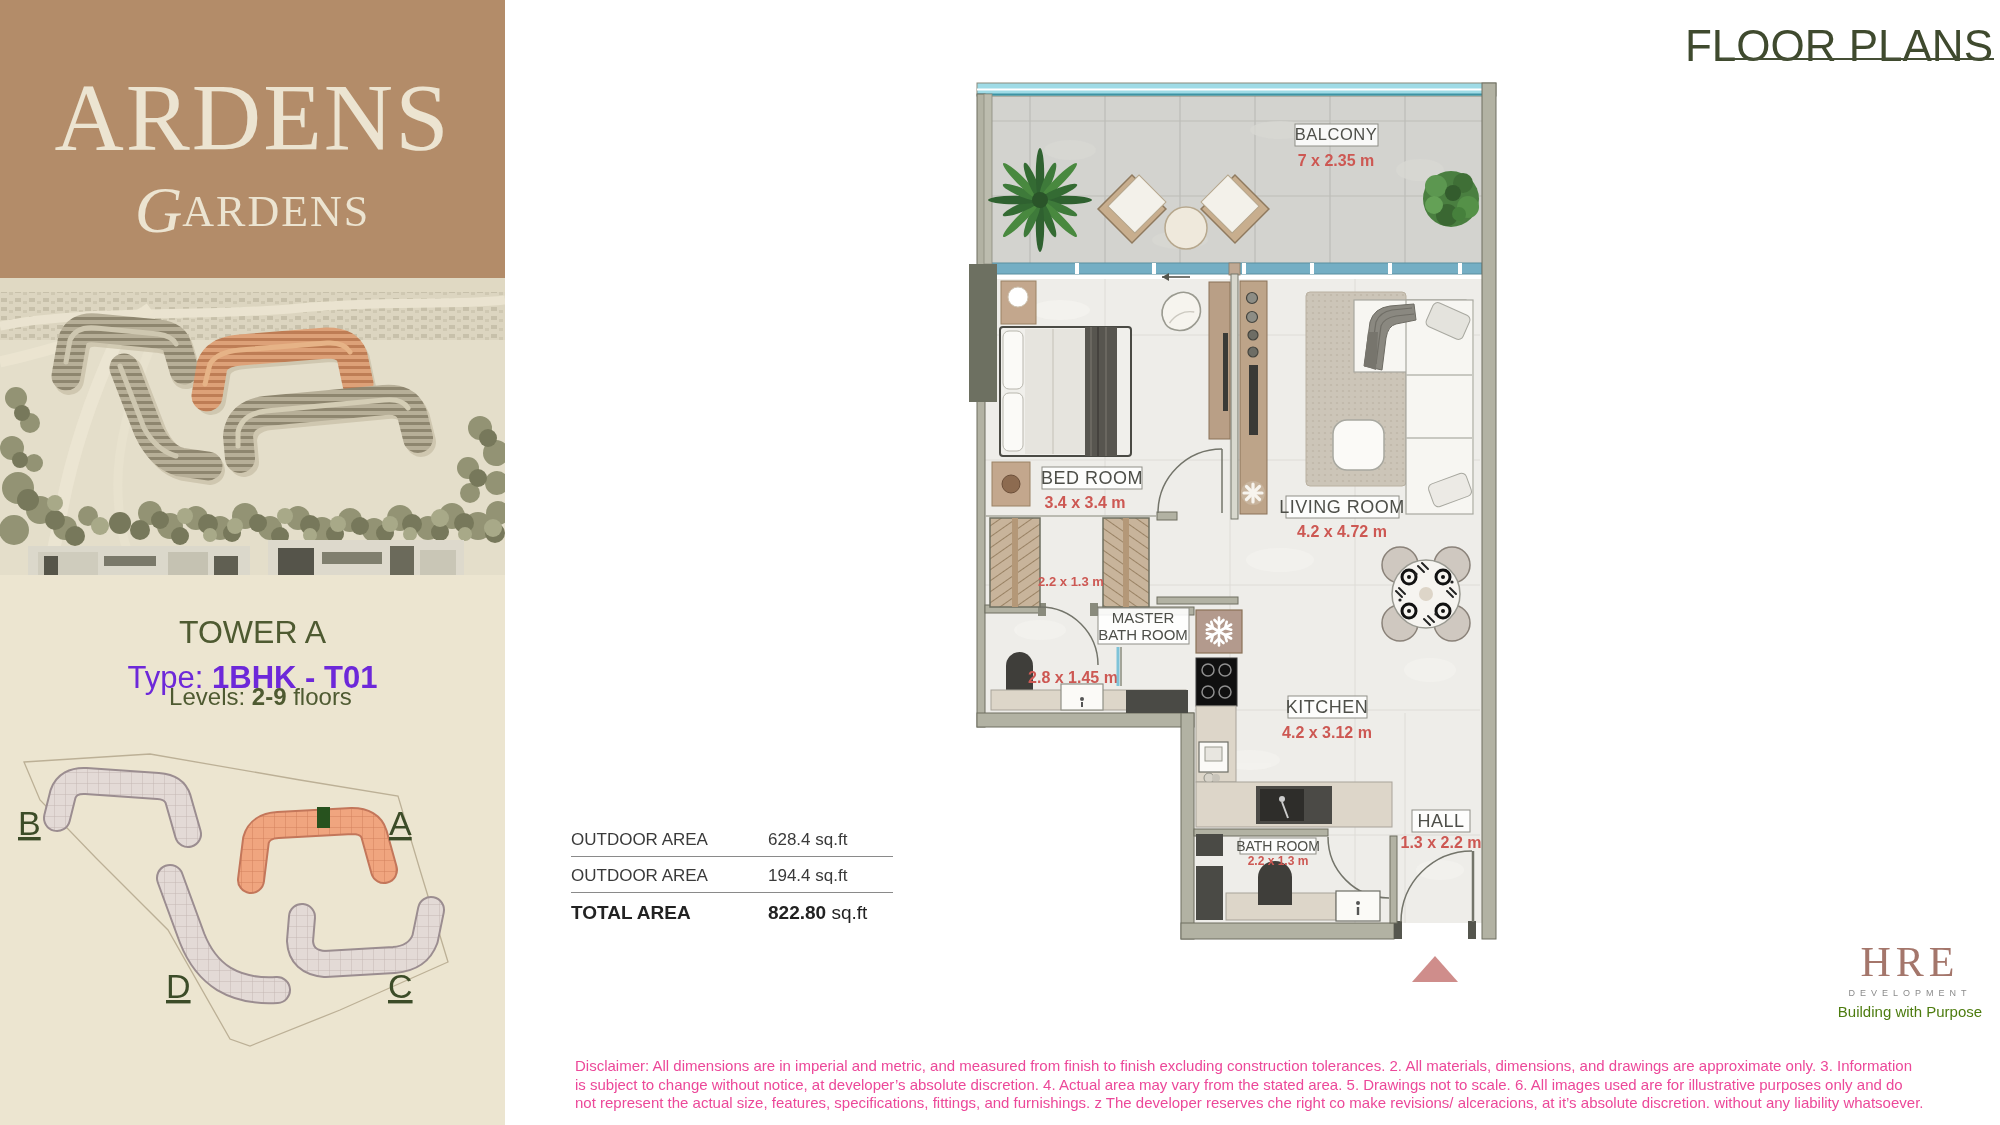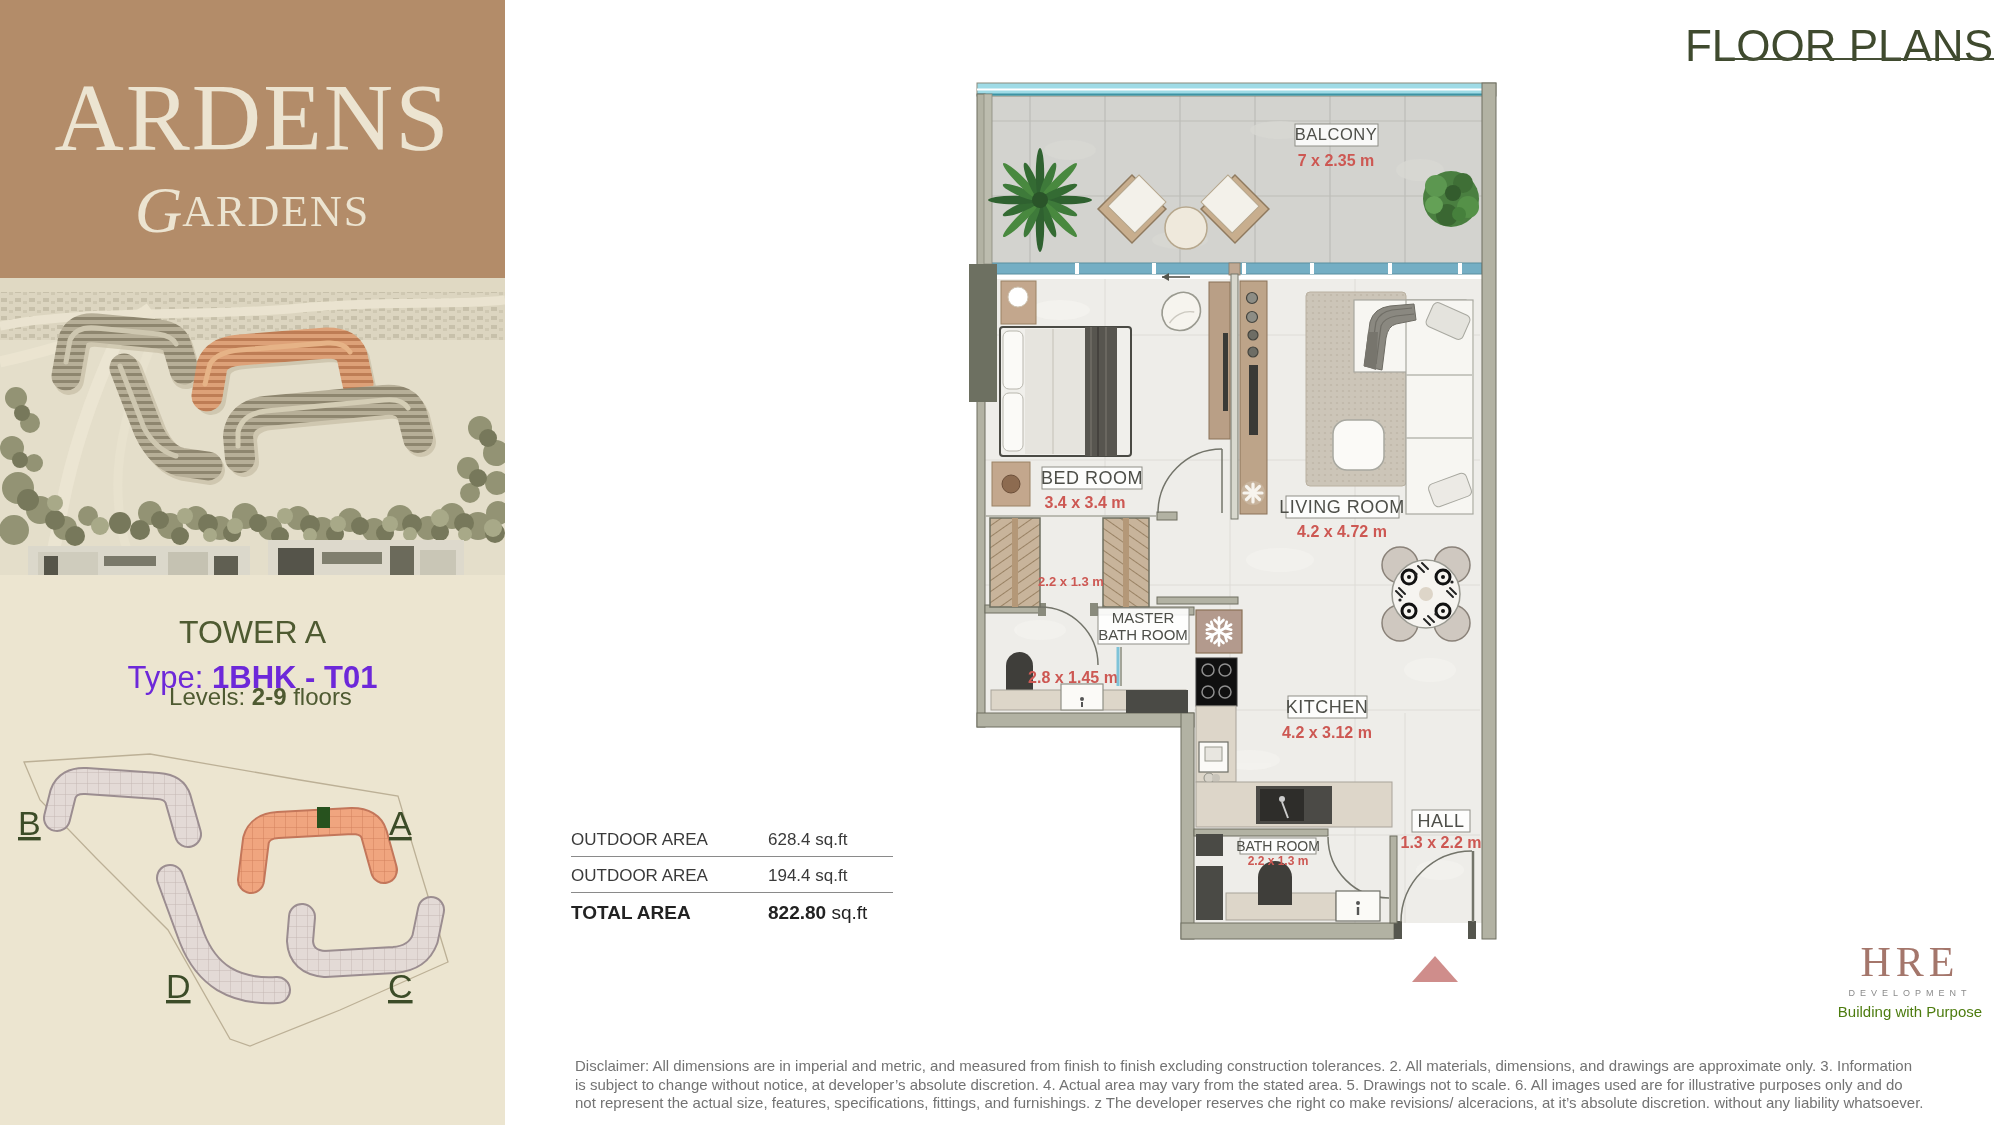--- a/index.html
+++ b/index.html
@@ -656,17 +656,17 @@
 <polygon points="485,886 508,912 462,912" fill="#cf8d8b"></polygon>
 </svg>
 </div>
 
 <div class="abs" style="left:1820px;top:938px;width:180px;text-align:center;">
   <div style="font-family:'Liberation Serif',serif;font-size:42px;color:#a4766b;letter-spacing:5px;">HRE</div>
   <div style="font-size:9px;color:#8b8b8b;letter-spacing:5px;margin-top:2px;">DEVELOPMENT</div>
   <div style="font-size:15px;color:#4d7c0f;margin-top:5px;">Building with Purpose</div>
 </div>
 
-<div class="abs" style="left:575px;top:1057px;width:1400px;color:#737373;font-size:15px;line-height:18.7px;white-space:nowrap;">
+<div class="abs" style="left:575px;top:1057px;width:1400px;color:#ec4899;font-size:15px;line-height:18.7px;white-space:nowrap;">
 Disclaimer: All dimensions are in imperial and metric, and measured from finish to finish excluding construction tolerances. 2. All materials, dimensions, and drawings are approximate only. 3. Information<br>
 is subject to change without notice, at developer’s absolute discretion. 4. Actual area may vary from the stated area. 5. Drawings not to scale. 6. All images used are for illustrative purposes only and do<br>
 not represent the actual size, features, specifications, fittings, and furnishings. z The developer reserves che right co make revisions/ alceracions, at it’s absolute discretion. without any liability whatsoever.
 </div>
 
 </body></html>

